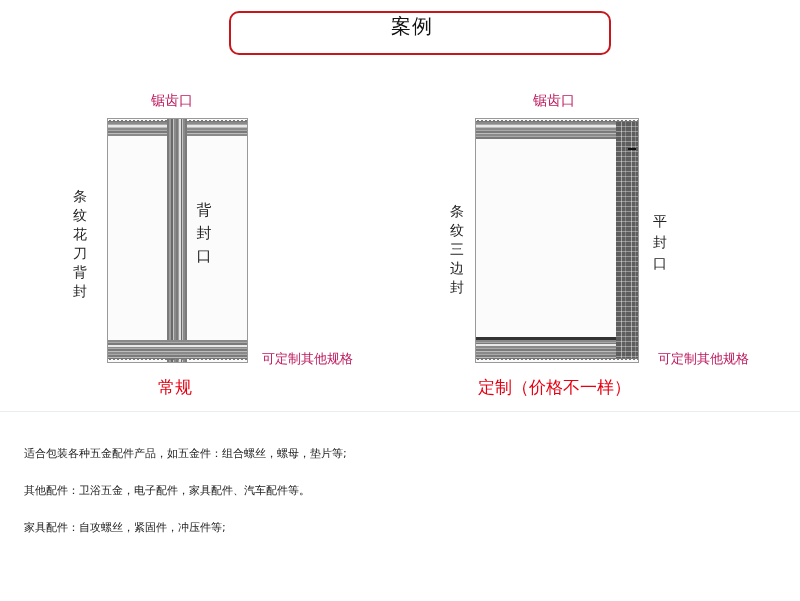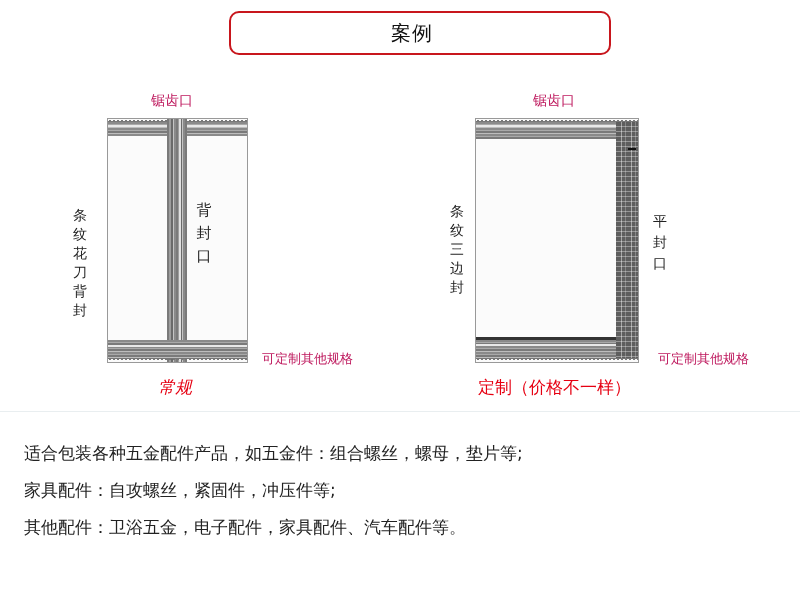--- a/index.html
+++ b/index.html
@@ -1,20 +1,20 @@
 <!DOCTYPE html>
 <html><head>
 <meta charset="utf-8">
 <style>
   html, body { margin:0; padding:0; background:#fff; }
   body { width:800px; height:601px; position:relative; overflow:hidden;
          font-family:"DejaVu Sans", sans-serif; color:#222; }
   .title-box { position:absolute; left:229px; top:11px; width:382px; height:44px;
                border:2px solid #c8161d; border-radius:10px; box-sizing:border-box;
-               display:flex; align-items:center; justify-content:center;
+               display:flex; align-items:flex-start; justify-content:center;
                font-size:20px; color:#111; letter-spacing:1px; }
   .title-box .gap { display:inline-block; width:16px; }
   .lbl { position:absolute; font-size:14px; color:#be185d; }
   .vlbl { position:absolute; font-size:14px; color:#222; width:16px; line-height:19px; text-align:center; word-break:break-all; }
   .red { position:absolute; font-size:17px; color:#e60012; }
   
   .bag { position:absolute; background:#fbfbfb; border:1px solid #999; box-sizing:border-box; }
   .teeth { position:absolute; left:0; right:0; height:4px;
            background: radial-gradient(circle at 2px 4px, #777 1.6px, transparent 1.8px) repeat-x;
            background-size:4px 4px; }
@@ -23,51 +23,51 @@
   .band .light { position:absolute; left:0; right:0; height:2px; background:#e8e8e8; }
   .vband { position:absolute; top:0; bottom:0;
            background: repeating-linear-gradient(90deg, #7a7a7a 0 2px, #9d9d9d 2px 4px, #6a6a6a 4px 6px, #c5c5c5 6px 7px, #8a8a8a 7px 9px); }
   .vband .light { position:absolute; top:0; bottom:0; width:2px; background:#e0e0e0; }
   .grid { position:absolute;
           background-color:#5e5e5e;
           background-image:
             repeating-linear-gradient(180deg, transparent 0 4px, rgba(255,255,255,.35) 4px 5px),
             repeating-linear-gradient(90deg, transparent 0 5px, rgba(255,255,255,.45) 5px 6px, transparent 6px 9px, rgba(255,255,255,.25) 9px 10px); }
   .divider { position:absolute; left:0; right:0; top:411px; height:1px; background:#e9eef0; }
-  .desc { position:absolute; left:24px; top:435px; font-size:17px; color:#222; line-height:37px; }
+  .desc { position:absolute; left:24px; top:435px; font-size:11px; color:#222; line-height:37px; }
   .desc div { white-space:nowrap; }
 </style>
 </head>
 <body>
 
 <div class="title-box">
   <span>案例</span>
   <span class="gap"></span>
 </div>
 
 <div>
   <div class="lbl" style="left:151px;top:92px;">锯齿口</div>
-  <div class="vlbl" style="left:72px;top:187px;margin-top:19px;">条纹花刀背封</div>
+  <div class="vlbl" style="left:72px;top:187px;">条纹花刀背封</div>
 
   <div class="bag" style="left:107px;top:118px;width:141px;height:245px;">
     <div class="teeth" style="top:-1px;"></div>
     <div class="band" style="top:3px;height:14px;">
         <div class="light" style="top:3px;"></div>
       </div>
     <div class="vband" style="left:59px;width:20px;">
         <div class="light" style="left:12px;"></div>
       </div>
     <div class="band" style="bottom:4px;height:18px;">
         <div class="light" style="top:5px;"></div>
       </div>
     <div class="teeth" style="bottom:0;transform:scaleY(-1);"></div>
   </div>
   <div class="vlbl" style="left:196px;top:200px;font-size:15px;line-height:23px;font-family:Liberation Mono, monospace;">背封口</div>
   <div class="lbl" style="left:262px;top:350px;font-size:13px;">可定制其他规格</div>
-  <div class="red" style="left:158px;top:376px;font-style:italic;">常规</div>
+  <div class="red" style="left:158px;top:376px;">常规</div>
 </div>
 
 <div>
   <div class="lbl" style="left:533px;top:92px;">锯齿口</div>
   <div class="vlbl" style="left:449px;top:202px;">条纹三边封</div>
 
   <div class="bag" style="left:475px;top:118px;width:164px;height:245px;">
     <div class="teeth" style="top:-1px;"></div>
     <div class="band" style="top:3px;height:17px;right:22px;">
         <div class="light" style="top:3px;"></div>
@@ -82,15 +82,15 @@
   </div>
   <div class="vlbl" style="left:652px;top:211px;font-size:14px;line-height:21px;">平封口</div>
   <div class="lbl" style="left:658px;top:350px;font-size:13px;">可定制其他规格</div>
   <div class="red" style="left:478px;top:376px;">定制（价格不一样）</div>
 </div>
 
 <div class="divider"></div>
 
 <div class="desc">
   <div>适合包装各种五金配件产品，如五金件：组合螺丝，螺母，垫片等;</div>
+  <div>其他配件：卫浴五金，电子配件，家具配件、汽车配件等。</div>
   <div>家具配件：自攻螺丝，紧固件，冲压件等;</div>
-  <div>其他配件：卫浴五金，电子配件，家具配件、汽车配件等。</div>
 </div>
 
 </body></html>

